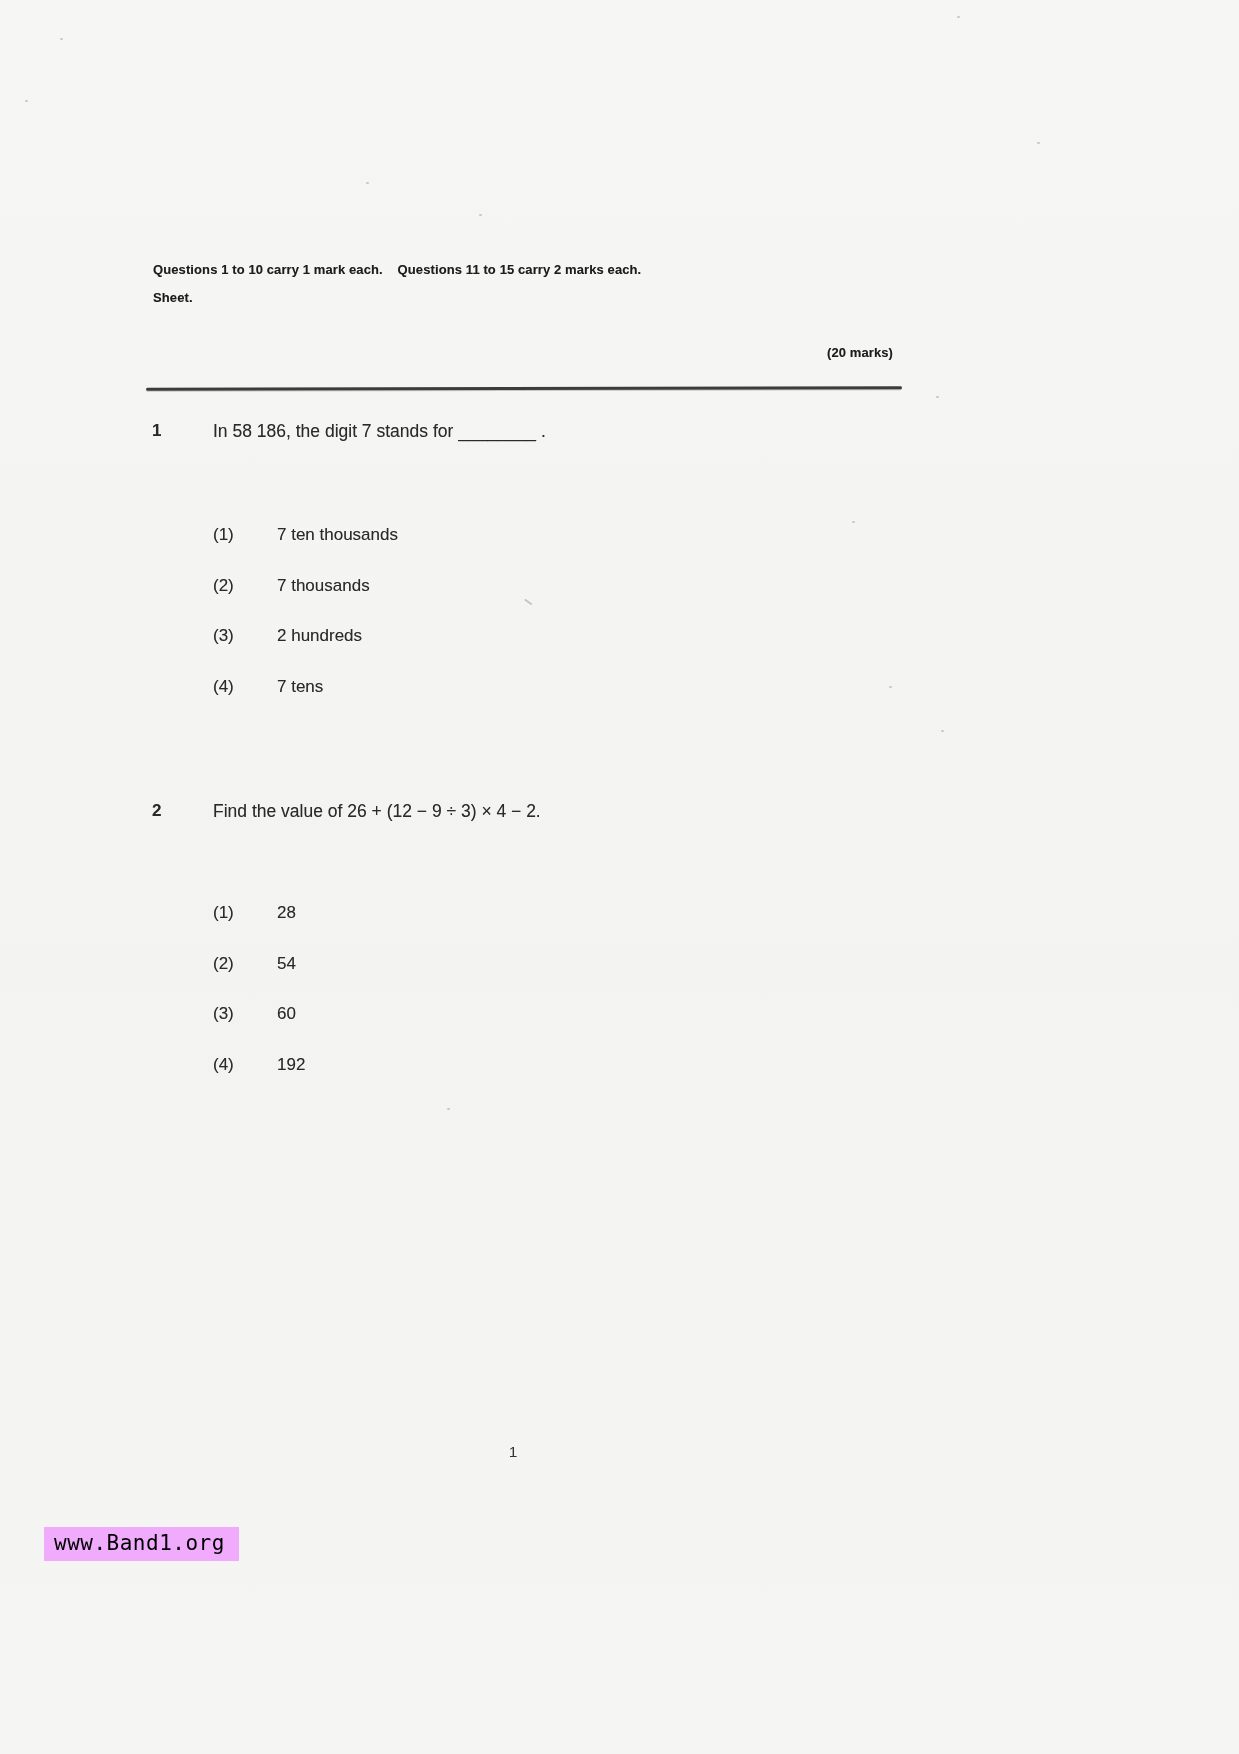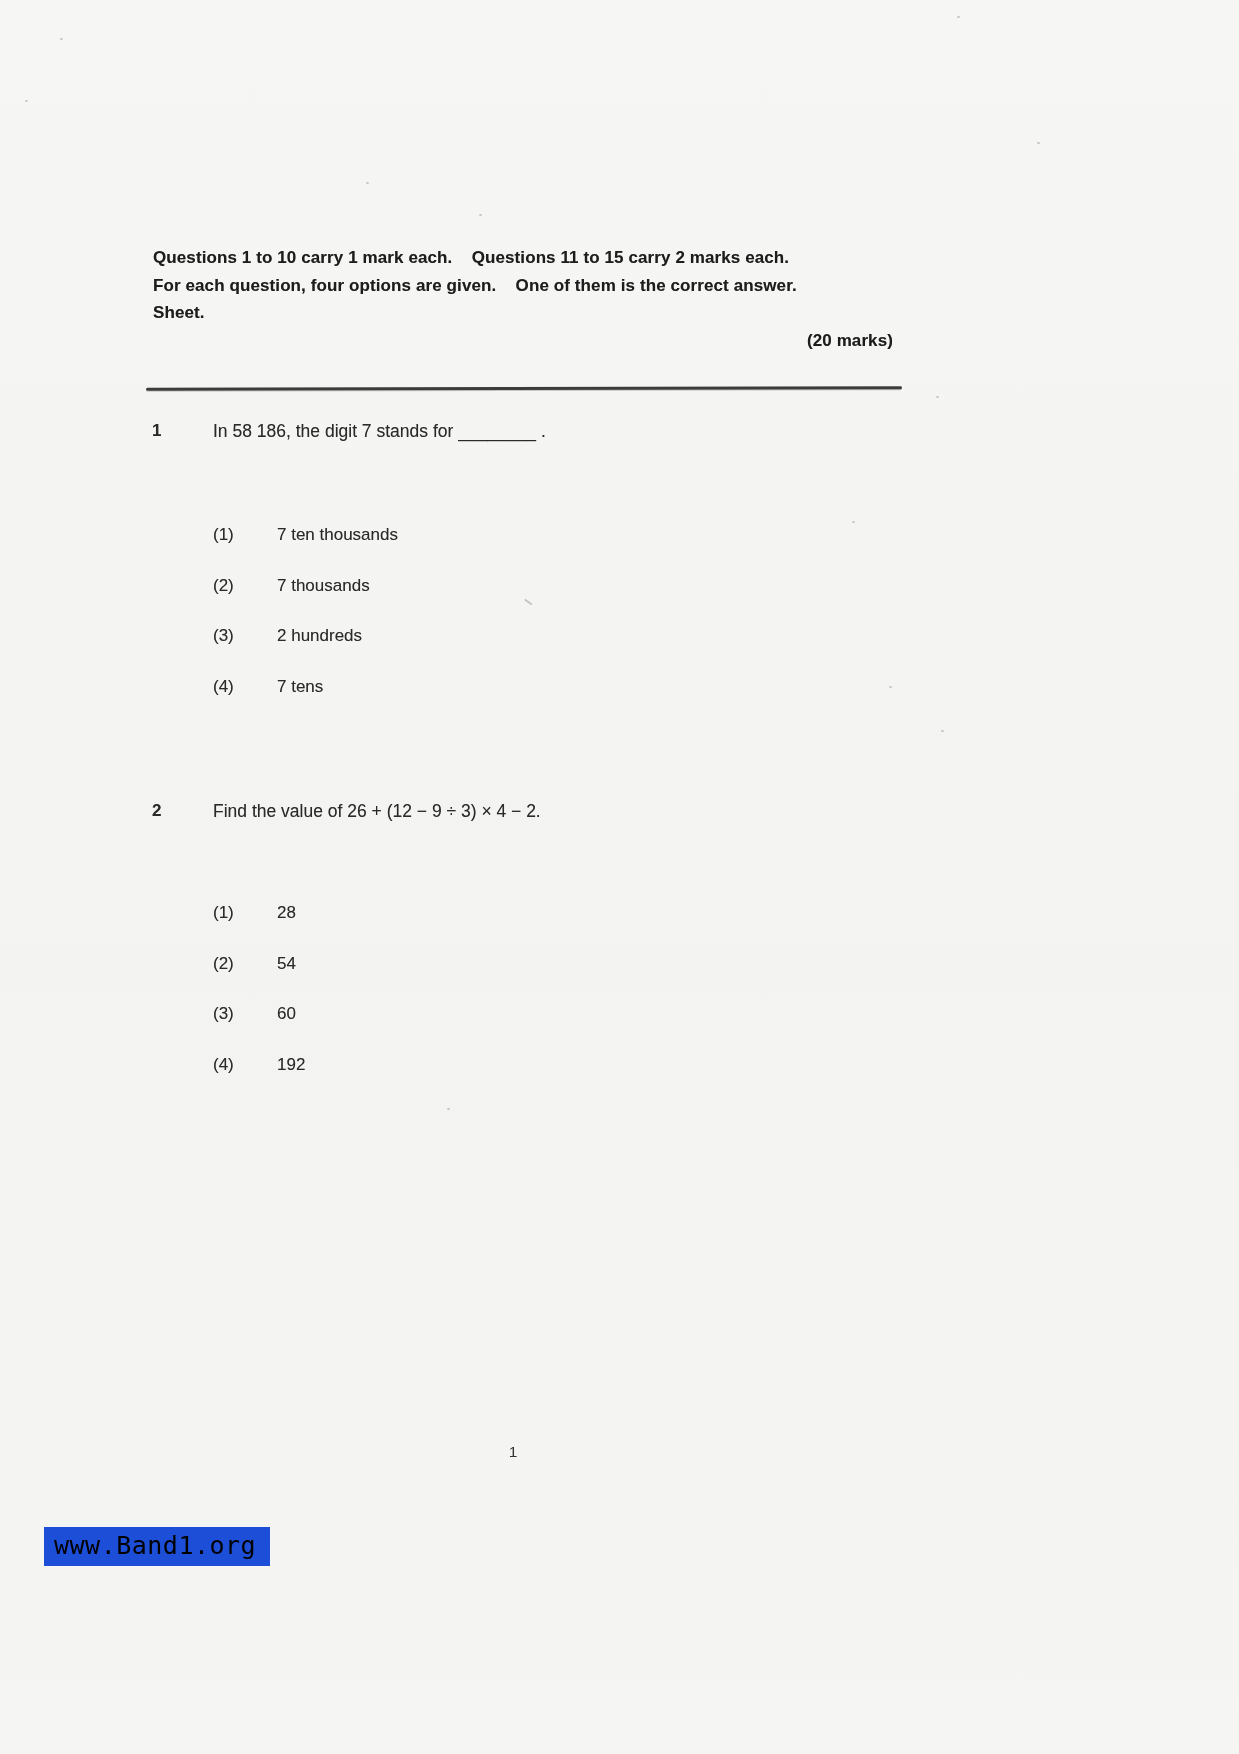--- a/index.html
+++ b/index.html
@@ -29,23 +29,23 @@
     width: 9px;
     height: 1.5px;
     border-radius: 1px;
     transform: rotate(35deg);
   }
 
   
   .instructions {
     position: absolute;
     left: 153px;
-    top: 244px;
+    top: 256px;
     width: 748px;
-    font-size: 17px;
+    font-size: 13px;
     line-height: 27.5px;
     font-weight: 600;
     letter-spacing: .1px;
     color: #1d1d1d;
     text-shadow: 0 0 .4px rgba(0,0,0,.35);
   }
   .instr-line {
     white-space: pre-wrap;
   }
   .marks {
@@ -119,24 +119,24 @@
     width: 30px;
     text-align: center;
     font-size: 15.5px;
     color: #333;
   }
 
   .watermark {
     position: absolute;
     left: 44px;
     top: 1527px;
-    background: #1d4ed8;
+    background: #f0abfc;
     padding: 4px 14px 6px 10px;
     font-family: "DejaVu Sans Mono", monospace;
-    font-size: 25px;
+    font-size: 21px;
     letter-spacing: .5px;
     color: #000;
   }
 </style>
 </head>
 <body>
 
 <div class="speck" style="left:60px; top:38px;"></div>
 <div class="speck" style="left:25px; top:100px;"></div>
 <div class="speck" style="left:957px; top:16px;"></div>
@@ -145,21 +145,20 @@
 <div class="speck" style="left:1037px; top:142px;"></div>
 <div class="speck" style="left:852px; top:521px;"></div>
 <div class="speck tick" style="left:524px; top:601px;"></div>
 <div class="speck" style="left:889px; top:686px;"></div>
 <div class="speck" style="left:941px; top:730px;"></div>
 <div class="speck" style="left:447px; top:1108px;"></div>
 <div class="speck" style="left:936px; top:396px;"></div>
 
 <div class="instructions">
   <div class="instr-line">Questions 1 to 10 carry 1 mark each.    Questions 11 to 15 carry 2 marks each.</div>
-  <div class="instr-line">For each question, four options are given.    One of them is the correct answer.</div>
   <div class="instr-line">Sheet.</div>
   <span class="marks">(20 marks)</span>
 </div>
 
 <div class="divider"></div>
 
 <div class="question q1">
   <div class="q-row">
     <span class="q-num">1</span>
     <span class="q-text">In 58 186, the digit 7 stands for ________ .</span>

